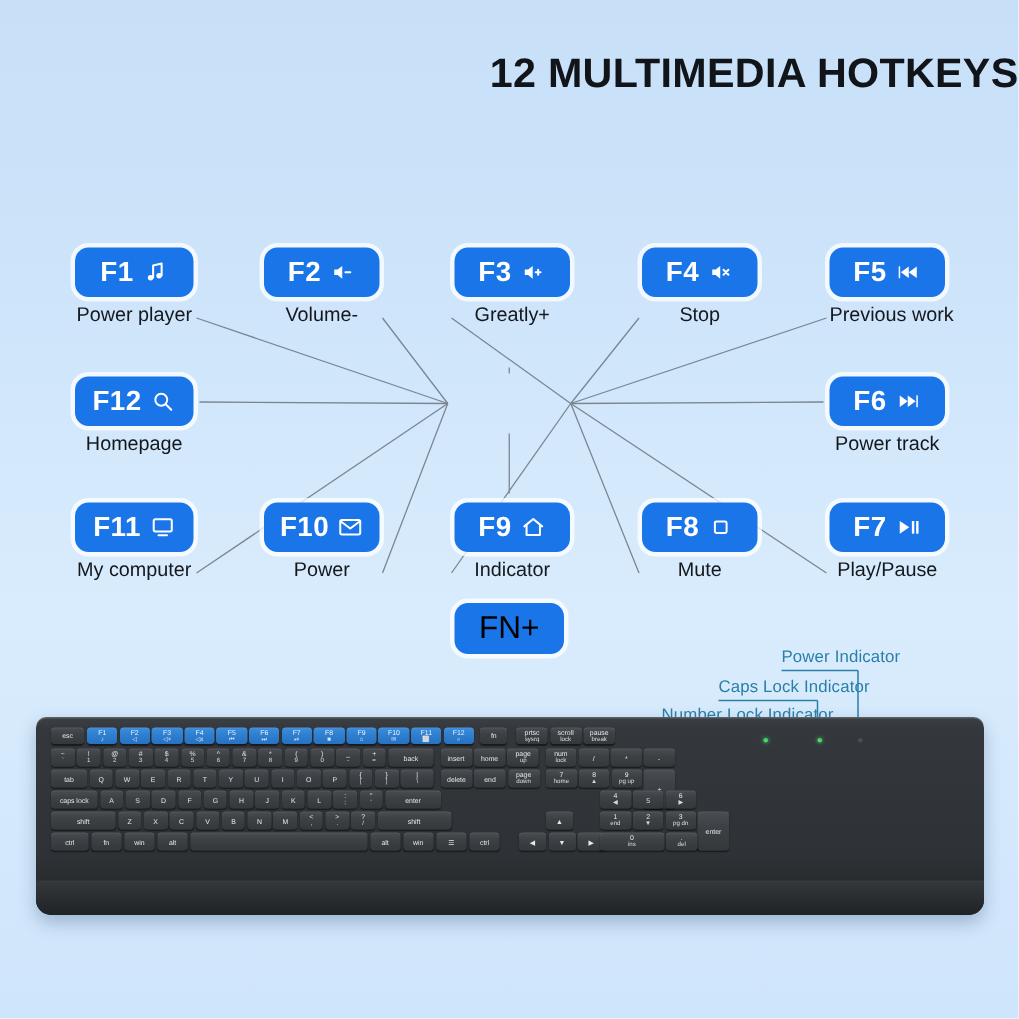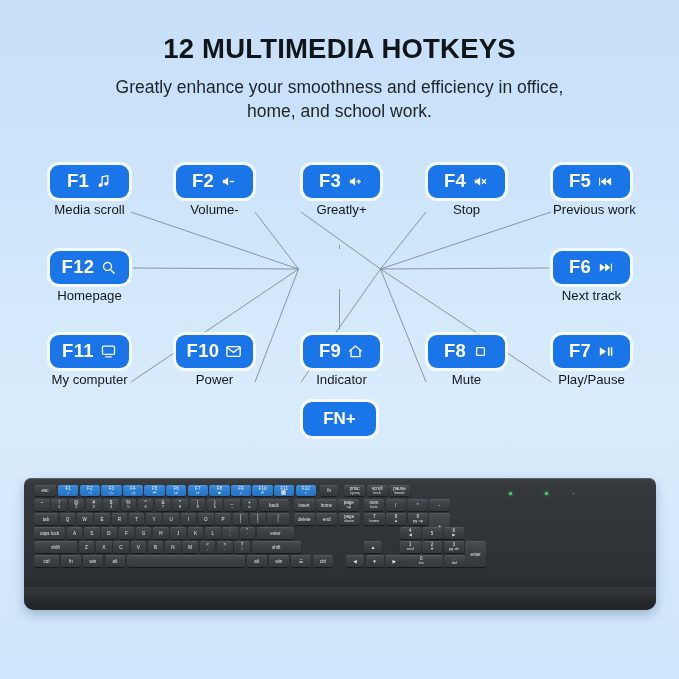--- a/index.html
+++ b/index.html
@@ -8,21 +8,21 @@
     font-family:"Liberation Sans",sans-serif;
     background:linear-gradient(180deg,#c7e0f8 0%,#cde4fa 28%,#d9ecfd 60%,#cfe5fb 100%);
     position:relative;
   }
   .stage{position:absolute;inset:0;}
 
   
   #header{position:absolute;left:0;top:34px;width:679px;text-align:center;}
   #title{
     font-size:27.5px;font-weight:bold;color:#111418;letter-spacing:.2px;
-    line-height:1.1;margin:0;
+    line-height:1.1;margin:0;text-align:right;
   }
   #subtitle{
     margin:12px auto 0;width:500px;
     font-size:17.5px;color:#1e2329;line-height:1.35;font-weight:400;
   }
 
   
   #diagram{position:absolute;left:0;top:150px;width:679px;height:250px;}
   #lines{position:absolute;left:0;top:0;width:679px;height:250px;}
 
@@ -48,21 +48,21 @@
     white-space:nowrap;line-height:1.1;
   }
 
   
   #fn-node{position:absolute;left:303px;top:252px;}
   #fn-key{
     width:73px;height:34px;background:#1a75e8;border-radius:9px;
     display:flex;align-items:center;justify-content:center;
     box-shadow:0 0 0 3px rgba(255,255,255,.75);
   }
-  #fn-key .kt{color:#ffffff;font-size:17px;font-weight:bold;}
+  #fn-key .kt{color:#000000;font-size:21px;font-weight:normal;}
 
   
   #callouts{position:absolute;left:0;top:412px;width:679px;height:90px;}
   .callout-label{
     position:absolute;font-size:11.2px;color:#2a7fa8;white-space:nowrap;
     letter-spacing:.1px;
   }
   #callout-lines{position:absolute;left:0;top:0;width:679px;height:90px;}
 
   
@@ -98,21 +98,20 @@
   .kc .l2{font-size:4.1px;opacity:.92;}
   .led{position:absolute;width:3px;height:3px;border-radius:50%;}
 </style>
 </head>
 <body>
 
 <div class="stage">
 
   <div id="header">
     <h1 id="title">12 MULTIMEDIA HOTKEYS</h1>
-    <p id="subtitle">Greatly enhance your smoothness and efficiency in office, home, and school work.</p>
   </div>
 
   <div id="diagram">
 
     <svg id="lines" viewBox="0 0 679 250">
         <line x1="131" y1="62" x2="298.5" y2="119" stroke="#7a8591" stroke-width="0.85"></line>
         <line x1="255" y1="62" x2="298.5" y2="119" stroke="#7a8591" stroke-width="0.85"></line>
         <line x1="301" y1="62" x2="380.5" y2="119" stroke="#7a8591" stroke-width="0.85"></line>
         <line x1="426" y1="62" x2="380.5" y2="119" stroke="#7a8591" stroke-width="0.85"></line>
         <line x1="551" y1="62" x2="380.5" y2="119" stroke="#7a8591" stroke-width="0.85"></line>
@@ -132,21 +131,21 @@
           <div class="key">
             <span class="kt">F1</span>
             <span class="ic">
               <svg viewBox="0 0 24 24" width="17" height="17" fill="none" stroke="#ffffff" stroke-width="1.9" stroke-linecap="round" stroke-linejoin="round">
                 <path d="M10 17V5.6l8-1.9V15"></path>
                 <circle cx="7.6" cy="17.2" r="2.6" fill="#fff" stroke="none"></circle>
                 <circle cx="15.6" cy="15.2" r="2.6" fill="#fff" stroke="none"></circle>
               </svg>
             </span>
           </div>
-          <div class="cap">Media scroll</div>
+          <div class="cap">Power player</div>
         </div>
         <div class="node" style="left: 176px; top: 15px; width: 77px;">
           <div class="key">
             <span class="kt">F2</span>
             <span class="ic">
               <svg viewBox="0 0 24 24" width="17" height="17" fill="none" stroke="#ffffff" stroke-width="1.9" stroke-linecap="round" stroke-linejoin="round">
                 <path d="M4 9.5h3.2L11.5 6v12L7.2 14.5H4z" fill="#fff" stroke="none"></path>
                 <path d="M14.5 12h4.6"></path>
               </svg>
             </span>
@@ -206,21 +205,21 @@
           <div class="key">
             <span class="kt">F6</span>
             <span class="ic">
               <svg viewBox="0 0 24 24" width="17" height="17" fill="none" stroke="#ffffff" stroke-width="1.9" stroke-linecap="round" stroke-linejoin="round">
                 <path d="M4 6.5v11L11.5 12z" fill="#fff" stroke="none"></path>
                 <path d="M11.5 6.5v11L19 12z" fill="#fff" stroke="none"></path>
                 <rect x="19.6" y="6.3" width="1.4" height="11.4" rx=".5" fill="#fff" stroke="none"></rect>
               </svg>
             </span>
           </div>
-          <div class="cap">Next track</div>
+          <div class="cap">Power track</div>
         </div>
         <div class="node" style="left: 50px; top: 185px; width: 79px;">
           <div class="key">
             <span class="kt">F11</span>
             <span class="ic">
               <svg viewBox="0 0 24 24" width="17" height="17" fill="none" stroke="#ffffff" stroke-width="1.9" stroke-linecap="round" stroke-linejoin="round">
                 <rect x="3.5" y="4.5" width="17" height="11.5" rx="1.6"></rect>
                 <path d="M8 19.5h8"></path>
               </svg>
             </span>
@@ -277,20 +276,33 @@
         </div>
       </div>
 
     <div id="fn-node">
       <div id="fn-key">
         <span class="kt">FN+</span>
       </div>
     </div>
   </div>
 
+  <div id="callouts">
+    <svg id="callout-lines" viewBox="0 0 679 90">
+        <line x1="521" y1="35" x2="572" y2="35" stroke="#2a7fa8" stroke-width="1"></line>
+        <line x1="572" y1="35" x2="572" y2="88" stroke="#2a7fa8" stroke-width="1"></line>
+        <line x1="479" y1="55" x2="545" y2="55" stroke="#2a7fa8" stroke-width="1"></line>
+        <line x1="545" y1="55" x2="545" y2="88" stroke="#2a7fa8" stroke-width="1"></line>
+        <line x1="441" y1="74" x2="509" y2="74" stroke="#2a7fa8" stroke-width="1"></line>
+        <line x1="509" y1="74" x2="509" y2="88" stroke="#2a7fa8" stroke-width="1"></line>
+      </svg>
+  <div class="callout-label" style="left: 521px; top: 20px;">Power Indicator</div>
+      <div class="callout-label" style="left: 479px; top: 40px;">Caps Lock Indicator</div>
+      <div class="callout-label" style="left: 441px; top: 59px;">Number Lock Indicator</div>
+    </div>
 
   <div id="keyboard-wrap">
     <div id="kb-body">
       <div id="kb-deck">
           <div class="kc" style="left: 10px; top: 7px; width: 22px; height: 11px;">
             <span>esc</span>
           </div>
           <div class="kc fnk" style="left: 34px; top: 7px; width: 20.4px; height: 11px;">
             <span>F1</span>
             <span class="l2">♪</span>

